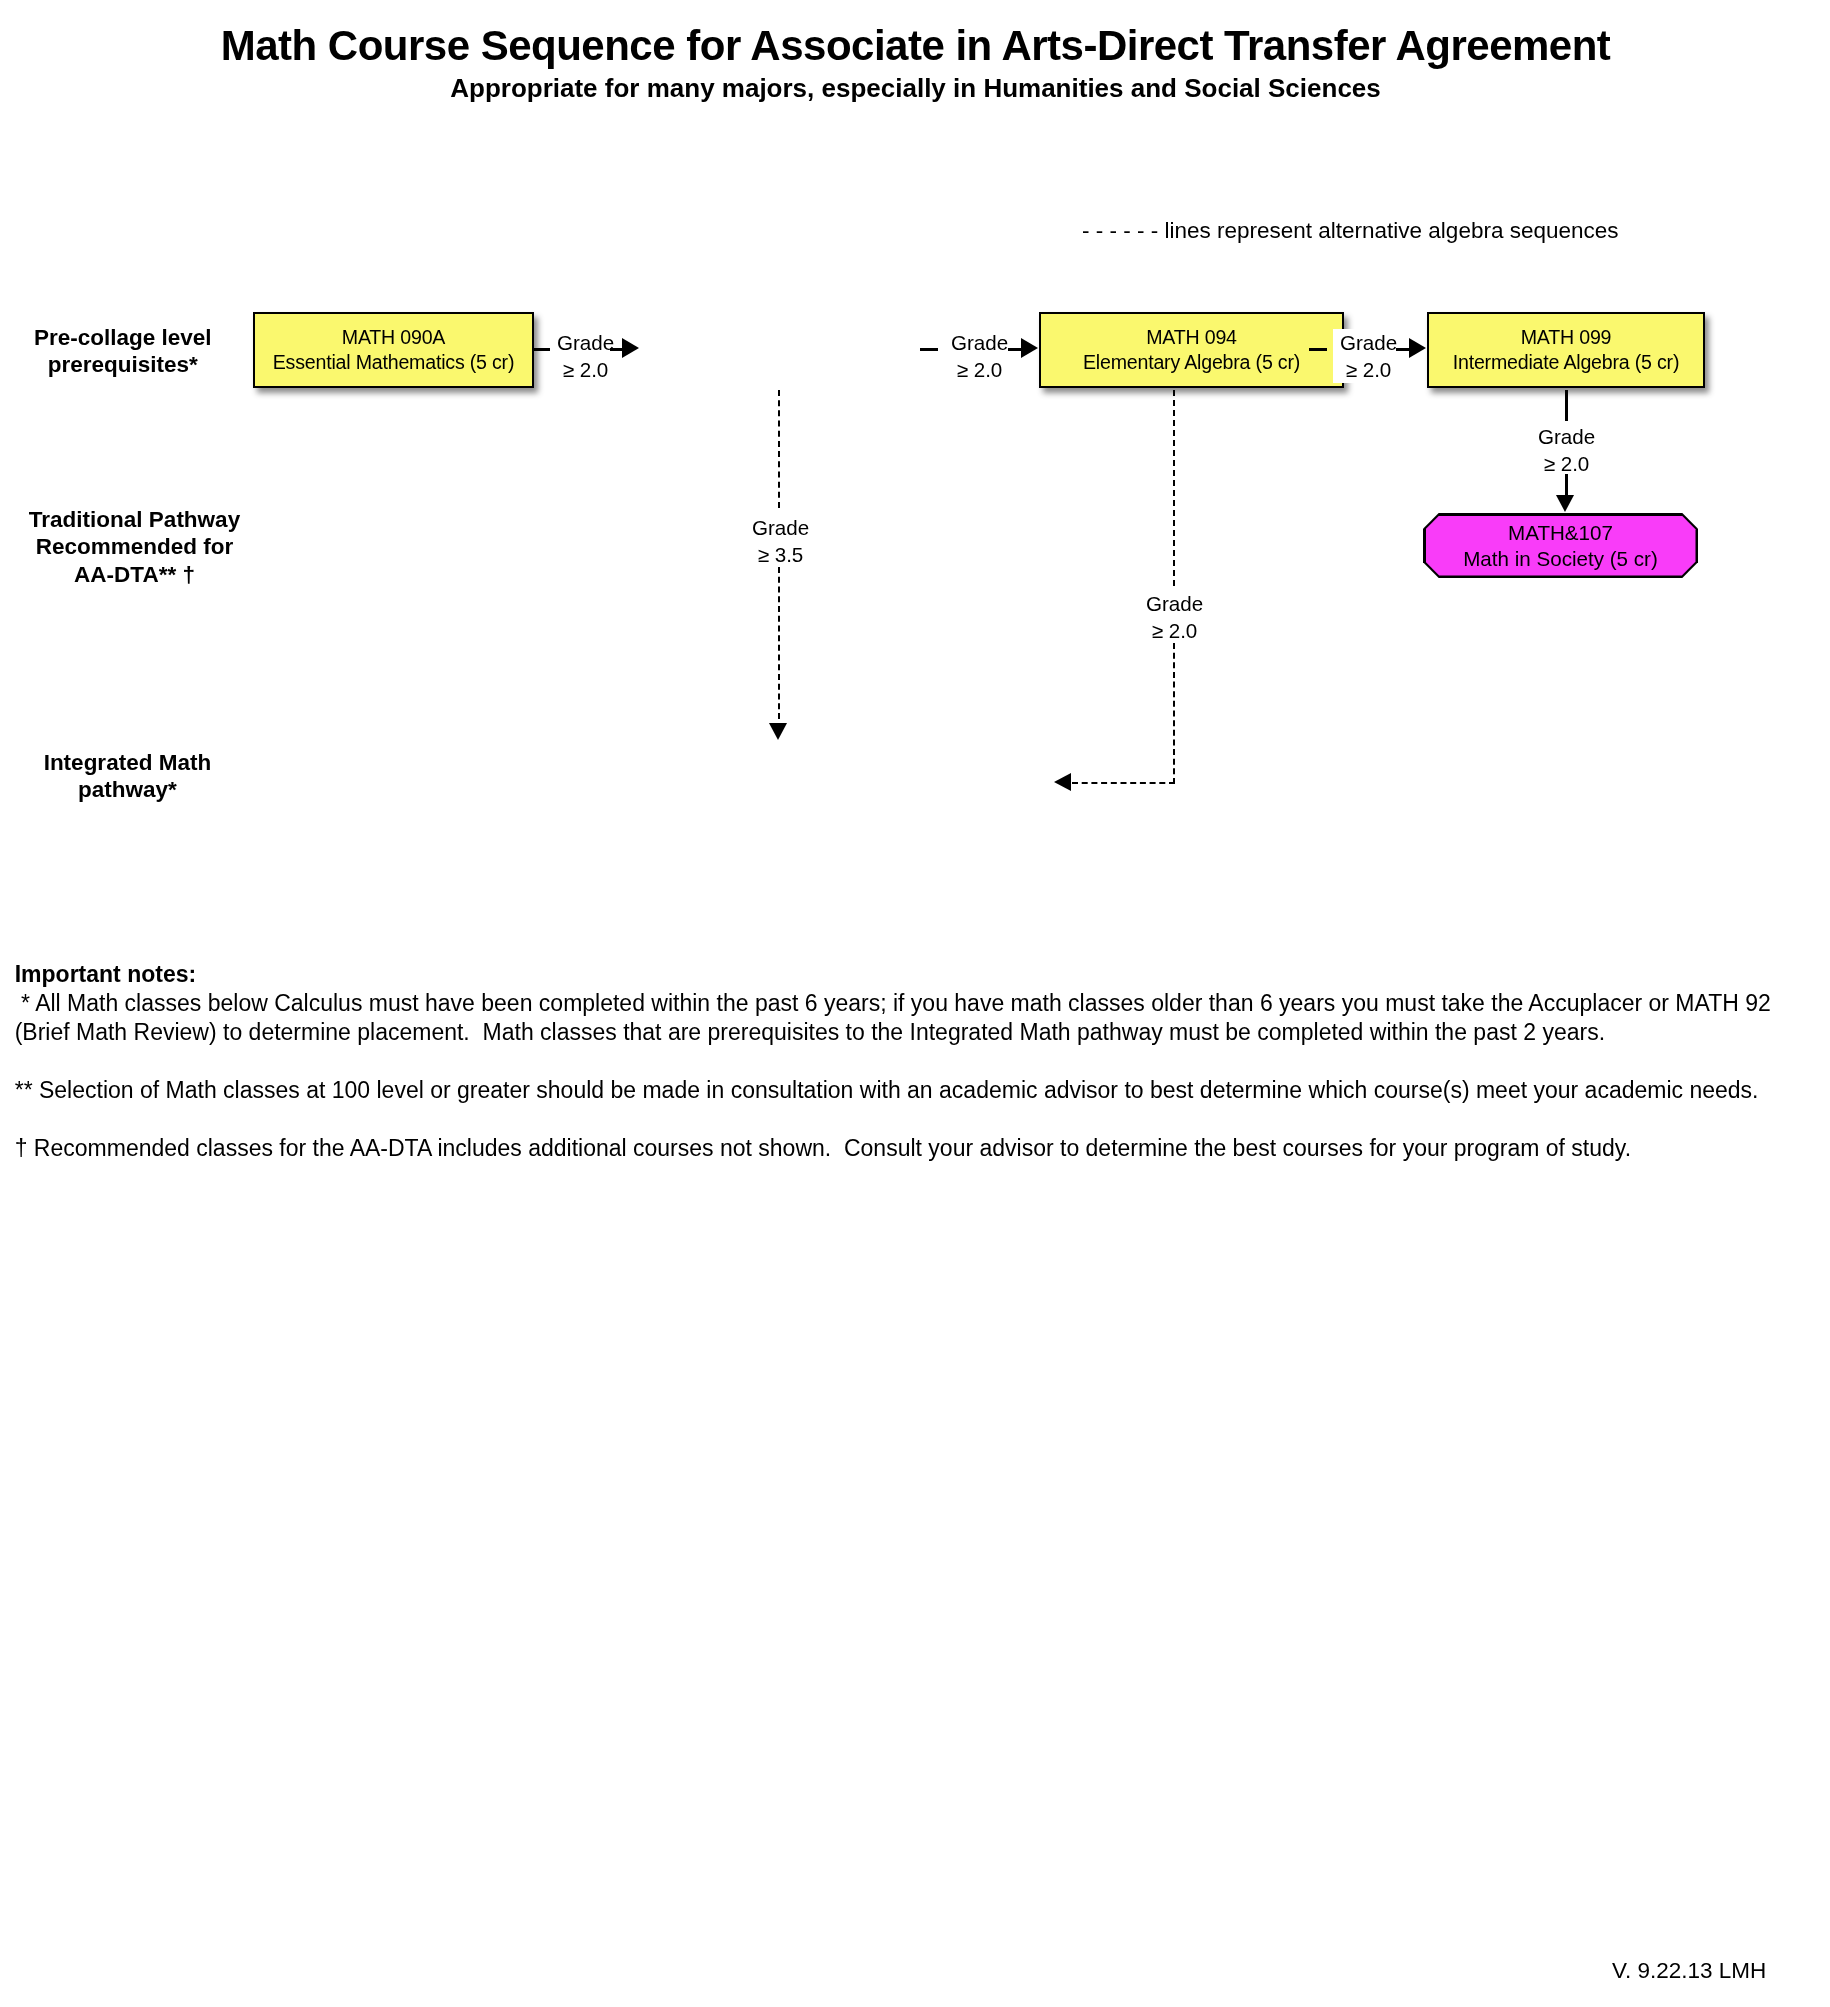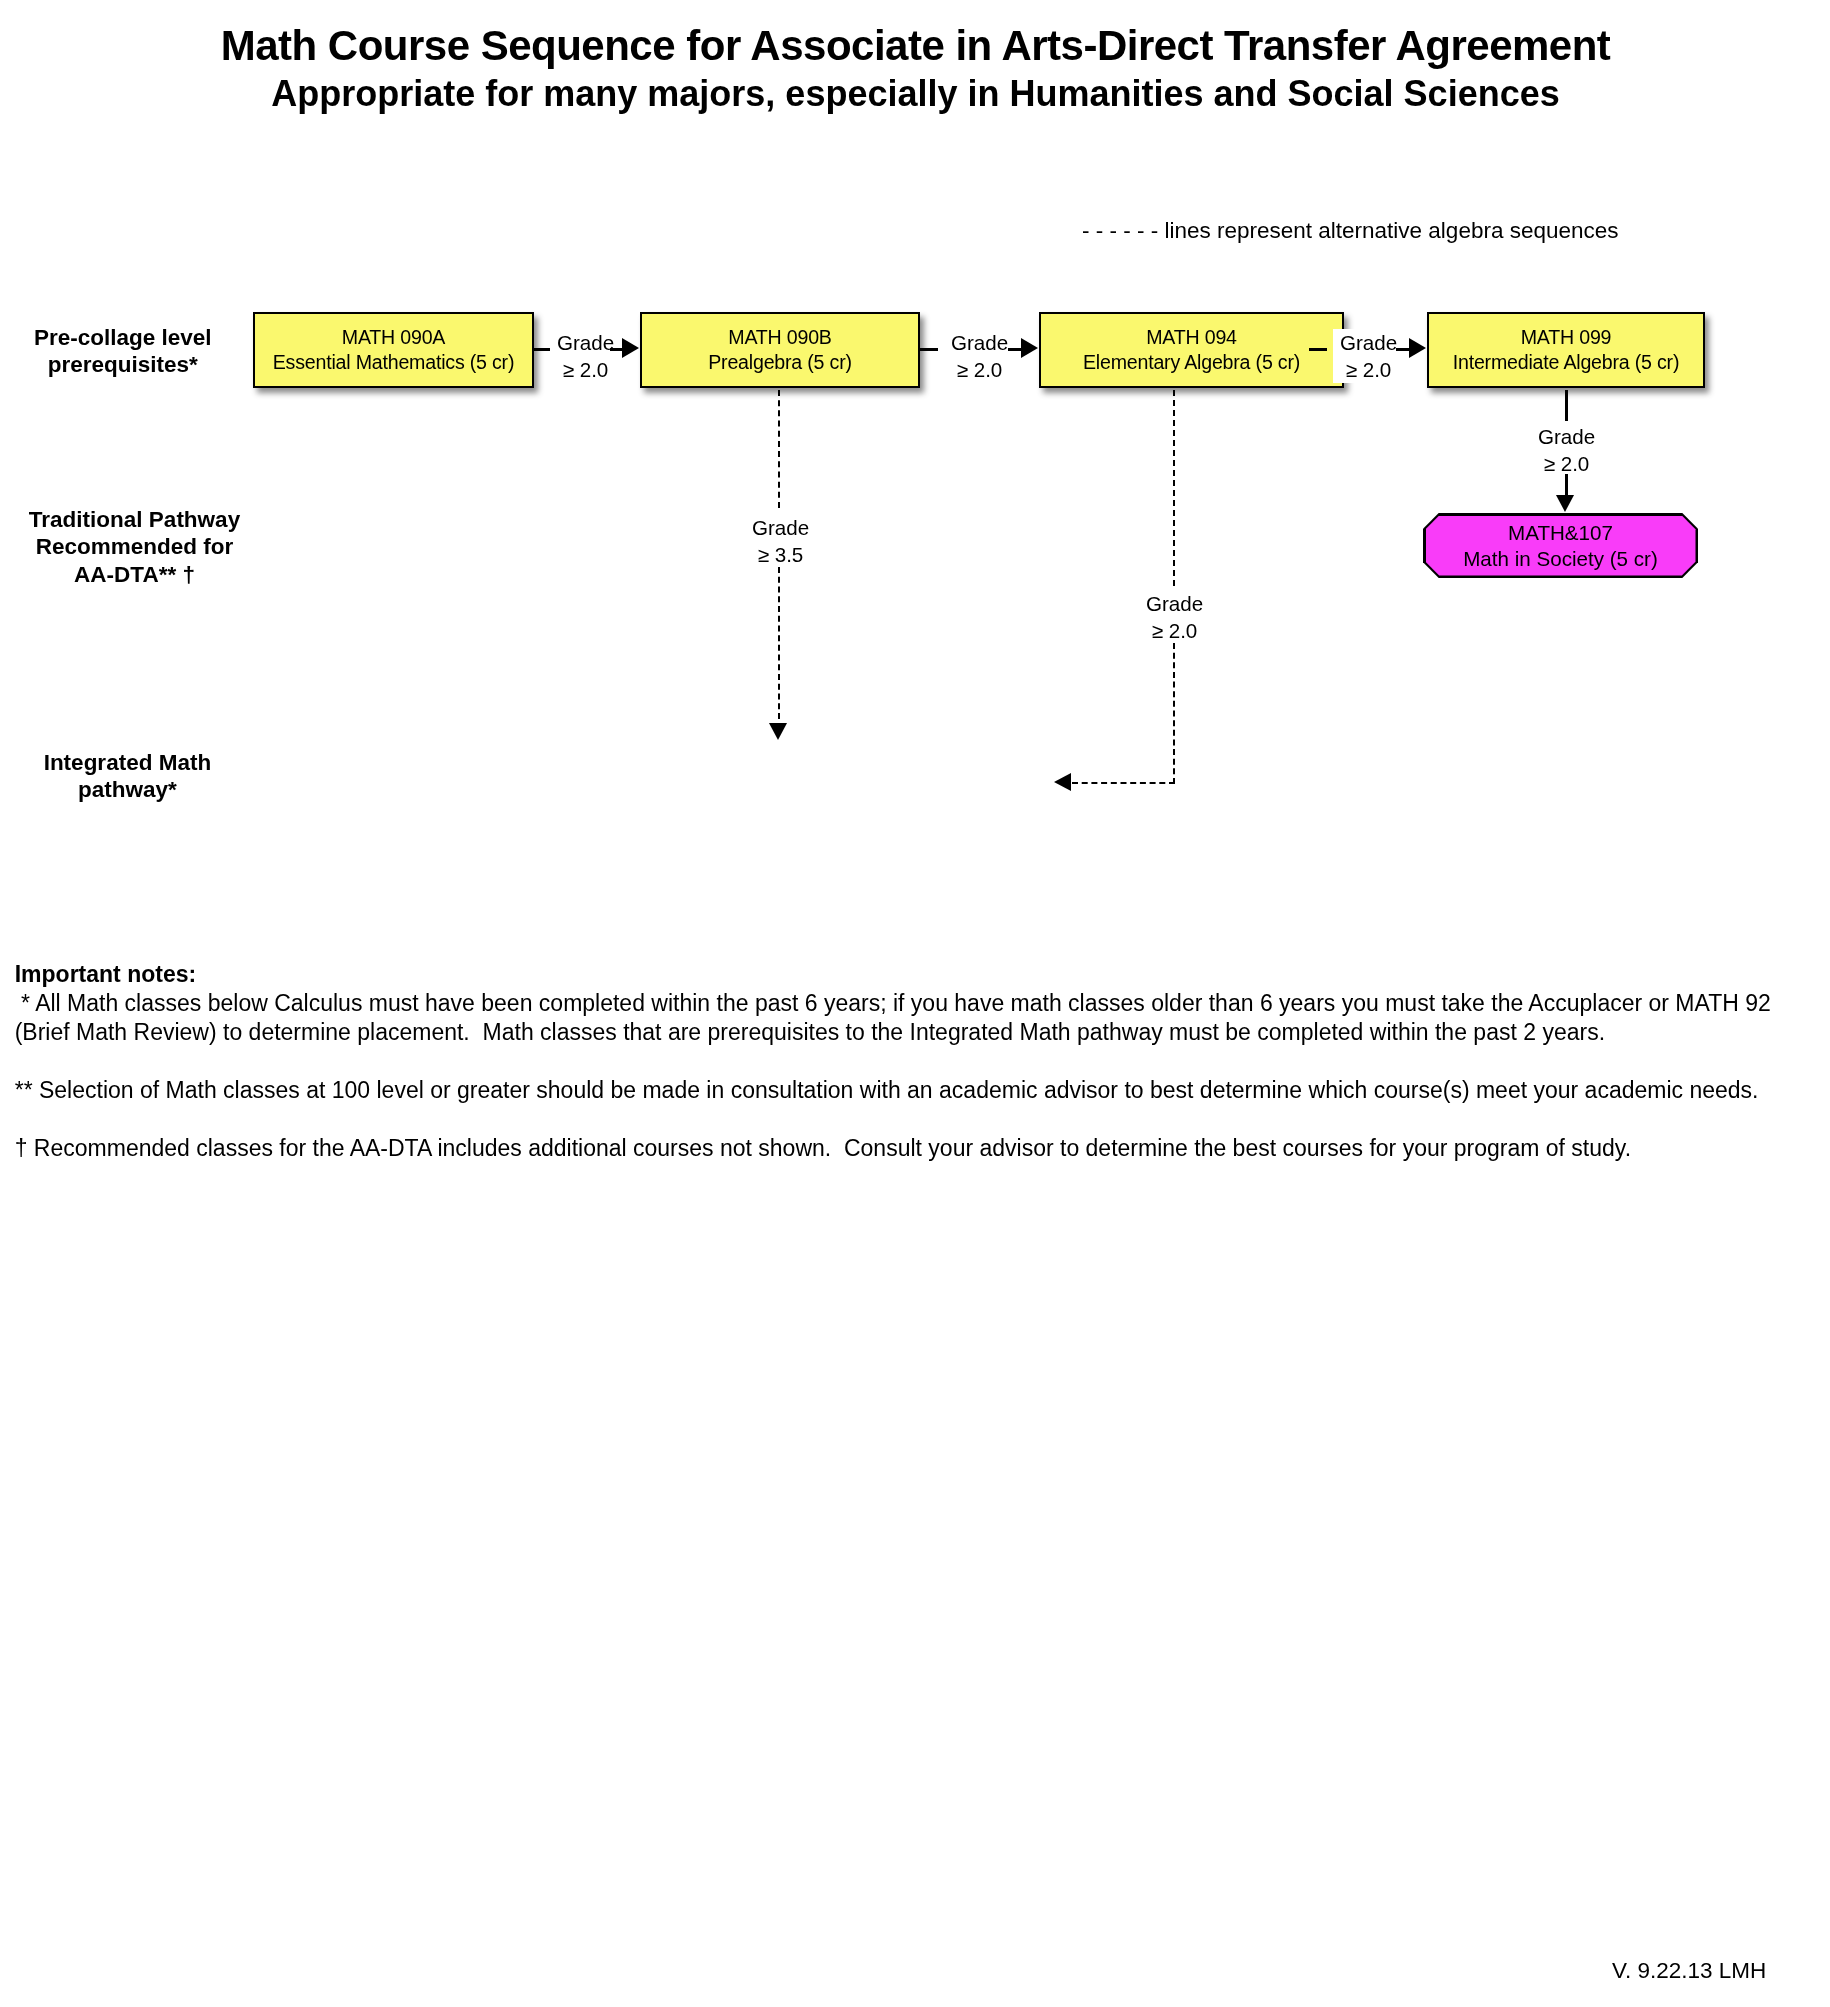--- a/index.html
+++ b/index.html
@@ -7,21 +7,21 @@
     position:relative; width:1831px; height:2007px; background:#ffffff;
     font-family:"Liberation Sans","DejaVu Sans",sans-serif; color:#000;
     overflow:hidden;
   }
   .title {
     position:absolute; top:21.6px; left:0; width:100%;
     text-align:center; font-size:42px; font-weight:bold; letter-spacing:-0.5px;
   }
   .subtitle {
     position:absolute; top:73px; left:0; width:100%;
-    text-align:center; font-size:36px; font-weight:bold;
+    text-align:center; font-size:26px; font-weight:bold;
   }
   .intro {
     position:absolute; left:45px; top:179px; width:588px;
     font-style:italic; font-size:22.5px; line-height:29px; white-space:pre-line;
   }
   .legend { position:absolute; left:1082px; top:218px; font-size:22.5px; }
   .row-label {
     position:absolute; font-weight:bold; text-align:center;
     font-size:22.5px; line-height:27.4px; white-space:pre-line;
   }
@@ -103,24 +103,20 @@
   <div class="row-label" id="rl-traditional">Traditional Pathway
 Recommended for
 AA-DTA** †</div>
   <div class="row-label" id="rl-integrated">Integrated Math
 pathway*</div>
 
   <div class="course-box" id="box-090a">
     <span>MATH 090A</span>
     <span>Essential Mathematics (5 cr)</span>
   </div>
-  <div class="course-box" id="box-090b">
-    <span>MATH 090B</span>
-    <span>Prealgebra (5 cr)</span>
-  </div>
   <div class="course-box" id="box-094">
     <span>MATH 094</span>
     <span>Elementary Algebra (5 cr)</span>
   </div>
   <div class="course-box" id="box-099">
     <span>MATH 099</span>
     <span>Intermediate Algebra (5 cr)</span>
   </div>
 
   <div class="hline" style="left:534px; top:348px; width:17.6px;"></div>

